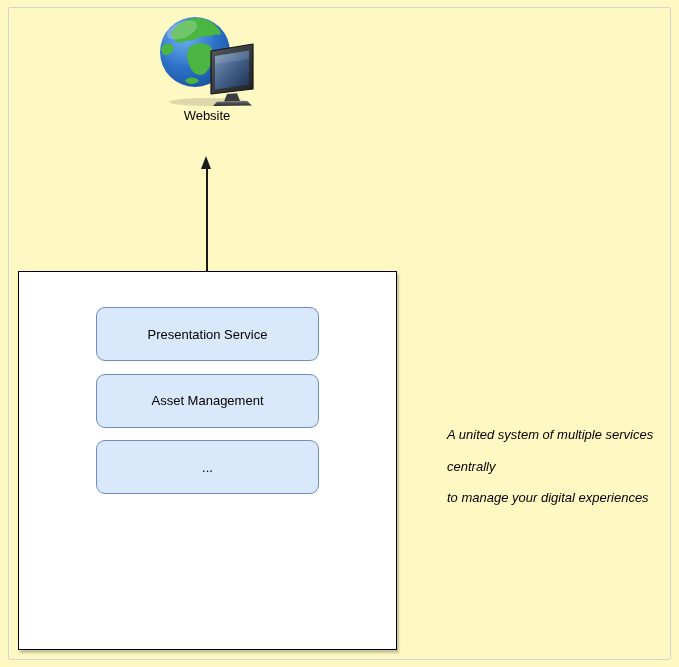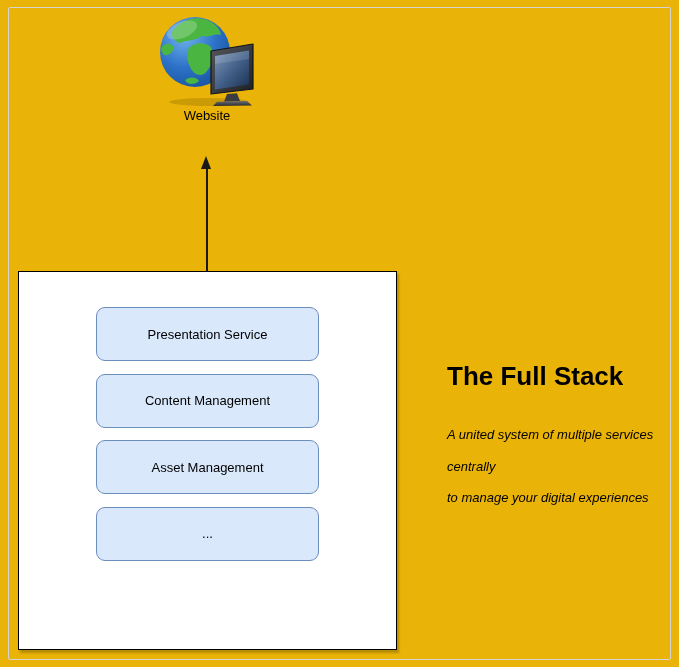--- a/index.html
+++ b/index.html
@@ -6,21 +6,21 @@
     margin: 0;
     padding: 0;
     background: #ffffff;
     font-family: "Liberation Sans", sans-serif;
     color: #000000;
   }
   .stage {
     position: relative;
     width: 679px;
     height: 667px;
-    background: #eab308;
+    background: #fef9c3;
     overflow: hidden;
   }
   
   .canvas-frame {
     position: absolute;
     left: 8px;
     top: 7px;
     width: 661px;
     height: 651px;
     border: 1px solid #d4d4d4;
@@ -173,26 +173,24 @@
   </div>
 
   <div>
     <div class="arrow-head"></div>
     <div class="arrow-line"></div>
   </div>
 
   <div class="stack-box">
     <div class="stack-services">
       <div class="service">Presentation Service</div>
-      <div class="service">Content Management</div>
       <div class="service">Asset Management</div>
       <div class="service">...</div>
     </div>
   </div>
 
-  <div class="caption-title">The Full Stack</div>
   <div class="caption-desc">
     <div class="desc-line">A united system of multiple services</div>
     <div class="desc-line">centrally</div>
     <div class="desc-line">to manage your digital experiences</div>
   </div>
 
 </div>
 
 </body></html>

